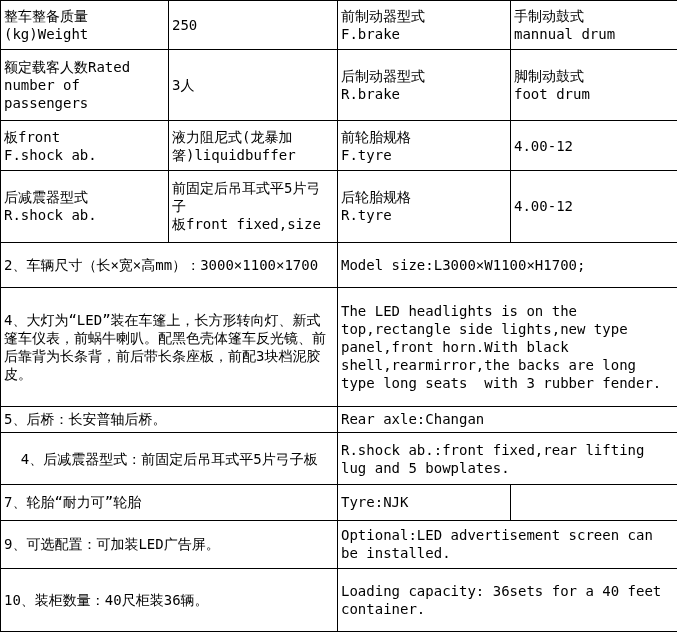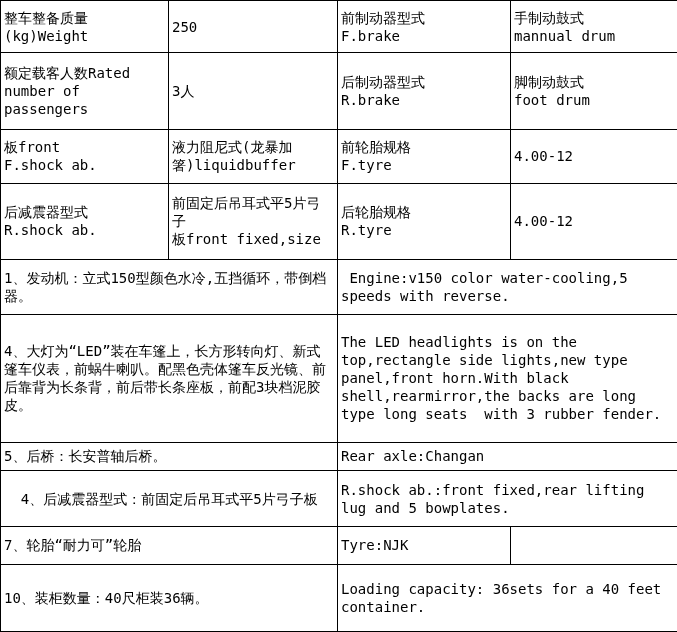--- a/index.html
+++ b/index.html
@@ -71,41 +71,45 @@
       <tr class="rD">
         <td>后减震器型式
 R.shock ab.</td>
         <td>前固定后吊耳式平5片弓子
 板front fixed,size</td>
         <td>后轮胎规格
 R.tyre</td>
         <td>4.00-12</td>
       </tr>
 
-      <tr class="r1">
-        <td colspan="2">1、发动机：立式150型颜色水冷,五挡循环，带倒档器。</td>
-        <td colspan="2"> Engine:v150 color water-cooling,5 speeds with reverse.</td>
+      <tr class="r2">
+        <td colspan="2">2、车辆尺寸（长×宽×高mm）：3000×1100×1700</td>
+        <td colspan="2">Model size:L3000×W1100×H1700;</td>
       </tr>
       <tr class="r4">
         <td colspan="2">4、大灯为“LED”装在车篷上，长方形转向灯、新式篷车仪表，前蜗牛喇叭。配黑色壳体篷车反光镜、前后靠背为长条背，前后带长条座板，前配3块档泥胶皮。</td>
         <td colspan="2">The LED headlights is on the top,rectangle side lights,new type panel,front horn.With black shell,rearmirror,the backs are long type long seats  with 3 rubber fender.</td>
       </tr>
       <tr class="r5">
         <td colspan="2">5、后桥：长安普轴后桥。</td>
         <td colspan="2">Rear axle:Changan</td>
       </tr>
       <tr class="r6">
         <td colspan="2">  4、后减震器型式：前固定后吊耳式平5片弓子板</td>
         <td colspan="2">R.shock ab.:front fixed,rear lifting lug and 5 bowplates.</td>
       </tr>
       <tr class="r7">
         <td colspan="2">7、轮胎“耐力可”轮胎</td>
         <td>Tyre:NJK</td>
         <td></td>
       </tr>
+      <tr class="r9">
+        <td colspan="2">9、可选配置：可加装LED广告屏。</td>
+        <td colspan="2">Optional:LED advertisement screen can be installed.</td>
+      </tr>
       <tr class="r10">
         <td colspan="2">10、装柜数量：40尺柜装36辆。</td>
         <td colspan="2">Loading capacity: 36sets for a 40 feet container.</td>
       </tr>
 
     </tbody>
   </table>
 </div>
 
 </body></html>

